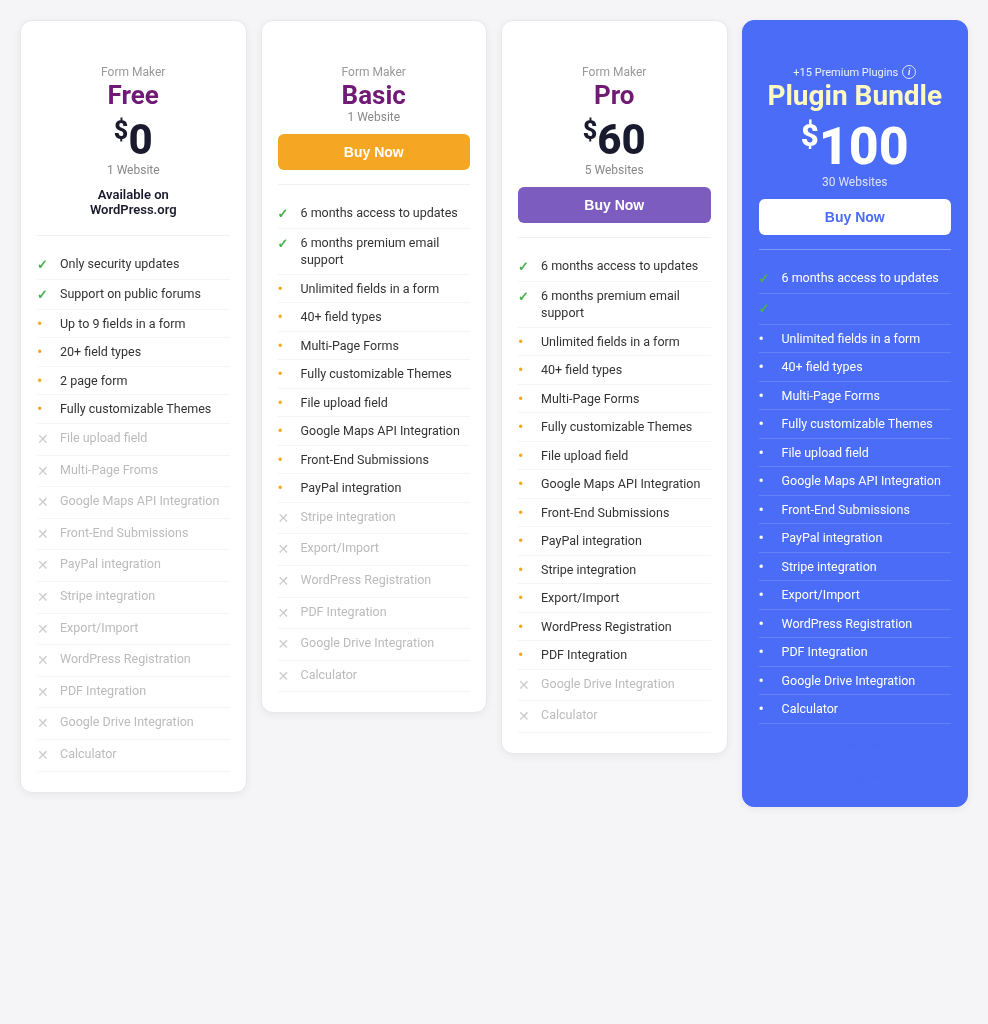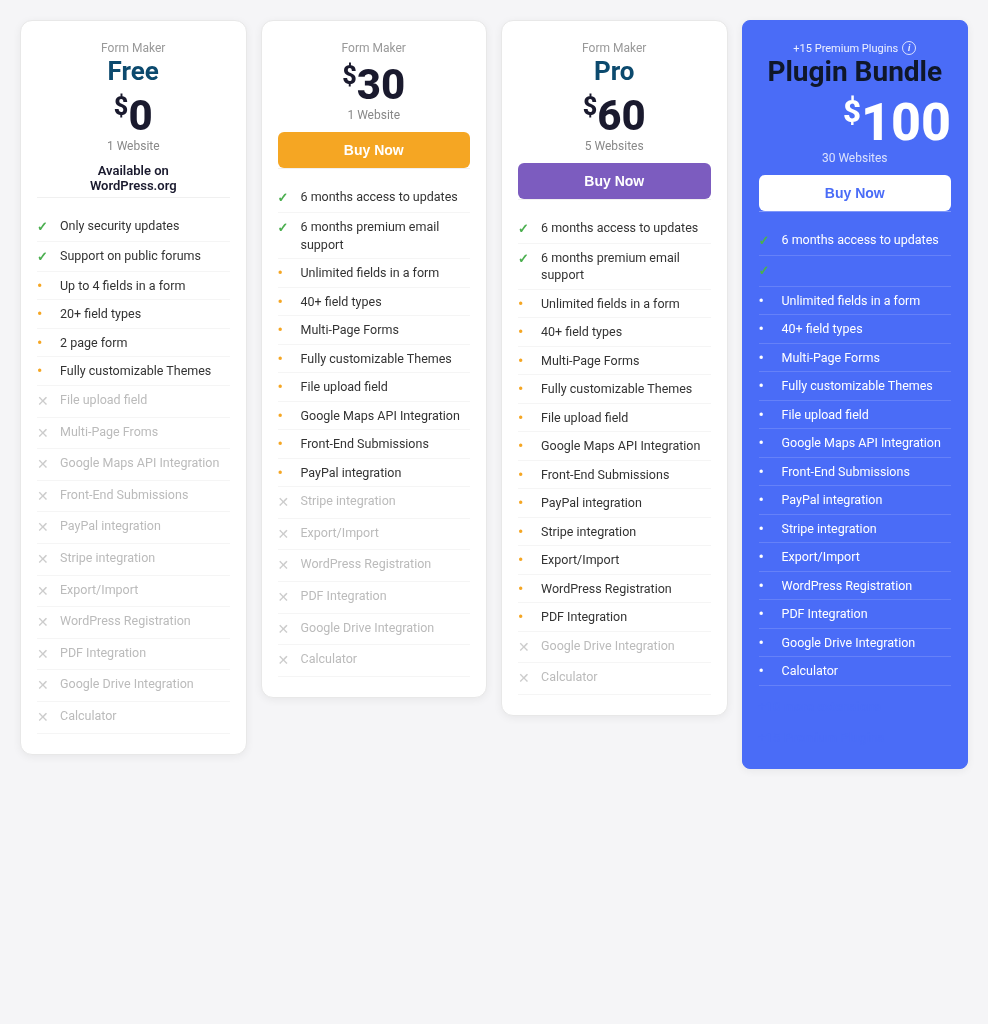--- a/index.html
+++ b/index.html
@@ -21,26 +21,27 @@
       border-radius: 12px;
       padding: 20px 16px;
       flex: 1;
       border: 1px solid #e8e8e8;
       box-shadow: 0 2px 8px rgba(0,0,0,0.06);
     }
     .plan-card.featured {
       background: #4a6cf7;
       border-color: #4a6cf7;
       color: #fff;
-      border-radius: 8px;
     }
     .plan-header {
       text-align: center;
+      padding-bottom: 14px;
       border-bottom: 1px solid #f0f0f0;
       margin-bottom: 14px;
+      margin-top: 24px;
     }
     .featured .plan-header {
       border-bottom-color: rgba(255,255,255,0.3);
     }
     .plan-subtitle {
       font-size: 12px;
       color: #999;
       margin-bottom: 2px;
       font-weight: 400;
     }
@@ -61,38 +62,37 @@
       height: 14px;
       border-radius: 50%;
       border: 1px solid rgba(255,255,255,0.8);
       font-size: 9px;
       font-style: italic;
       font-weight: bold;
     }
     .plan-name {
       font-size: 26px;
       font-weight: 700;
-      color: #0c4a6e;
+      color: #701a75;
       line-height: 1.1;
     }
     .featured .plan-name {
-      color: #0f172a;
+      color: #fef9c3;
       font-size: 28px;
     }
     .plan-price {
       font-size: 42px;
       font-weight: 800;
       color: #1a1a2e;
       margin: 8px 0 2px;
       line-height: 1;
     }
     .featured .plan-price {
       color: #fff;
       font-size: 52px;
-      text-align: right;
     }
     .price-dollar {
       font-size: 0.6em;
       vertical-align: super;
     }
     .plan-websites {
       font-size: 12px;
       color: #888;
       margin-bottom: 10px;
     }
@@ -187,21 +187,21 @@
       <li class="feature-item">
           <span class="feature-icon check-green">✓</span>
           <span>Only security updates</span>
         </li>
         <li class="feature-item">
           <span class="feature-icon check-green">✓</span>
           <span>Support on public forums</span>
         </li>
         <li class="feature-item">
           <span class="feature-icon bullet-yellow">•</span>
-          <span>Up to 4 fields in a form</span>
+          <span>Up to 9 fields in a form</span>
         </li>
         <li class="feature-item">
           <span class="feature-icon bullet-yellow">•</span>
           <span>20+ field types</span>
         </li>
         <li class="feature-item">
           <span class="feature-icon bullet-yellow">•</span>
           <span>2 page form</span>
         </li>
         <li class="feature-item">
@@ -251,23 +251,21 @@
         <li class="feature-item disabled">
           <span class="feature-icon cross-gray">✕</span>
           <span>Calculator</span>
         </li>
     </ul>
 
   </div>
     <div class="plan-card">
     <div class="plan-header">
       <div class="plan-subtitle">Form Maker</div>
-      <div class="plan-price">
-        <span class="price-dollar">$</span>30
-      </div>
+      <div class="plan-name">Basic</div>
       <div class="plan-websites">1 Website</div>
       <button class="btn btn-yellow">Buy Now</button>
     </div>
     <ul class="feature-list">
       <li class="feature-item">
           <span class="feature-icon check-green">✓</span>
           <span>6 months access to updates</span>
         </li>
         <li class="feature-item">
           <span class="feature-icon check-green">✓</span>

